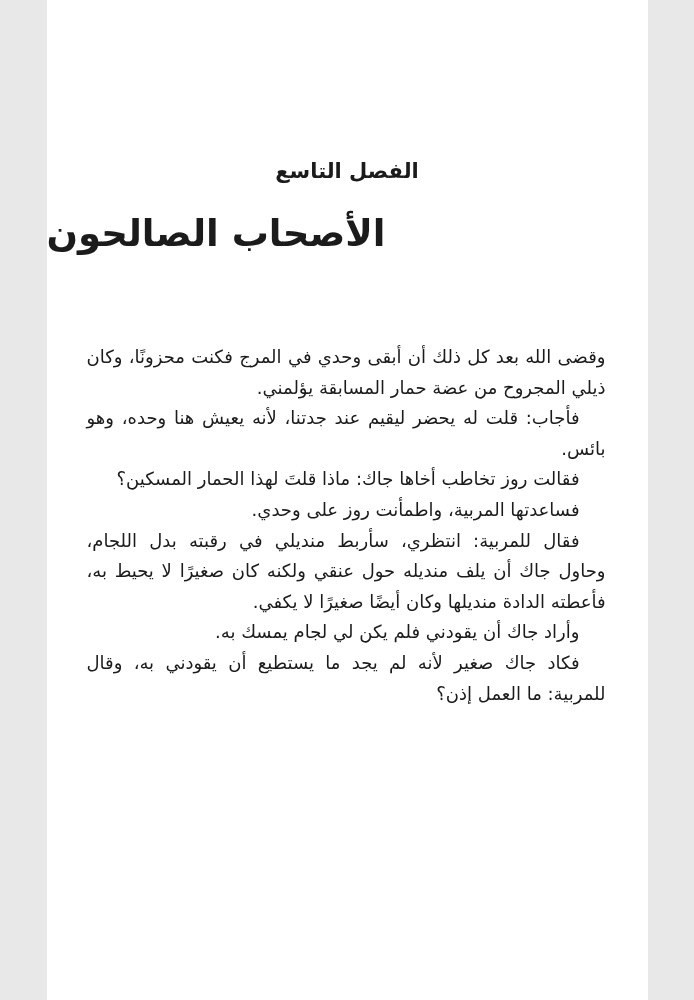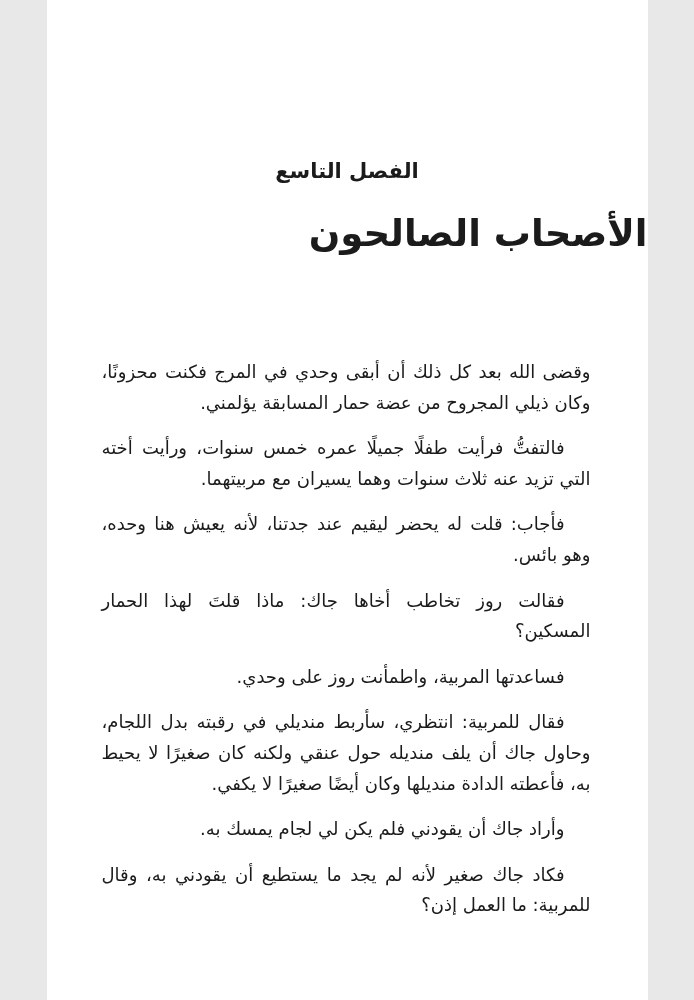--- a/index.html
+++ b/index.html
@@ -23,54 +23,53 @@
     padding-top: 156px;
     text-align: center;
     font-size: 21px;
     font-weight: 600;
     line-height: 30px;
     letter-spacing: 0.5px;
   }
   .chapter-title {
     margin: 0;
     padding-top: 22px;
-    text-align: right;
+    text-align: left;
     font-size: 37px;
     font-weight: bold;
     line-height: 52px;
   }
   .body-text {
     margin: 0 42px 0 40px;
     padding-top: 82px;
     font-size: 18px;
     line-height: 30.6px;
     text-align: justify;
     text-justify: inter-word;
   }
   .body-text p {
-    margin: 15px;
+    margin: 0;
     padding: 0;
     text-indent: 26px; 
   }
   .body-text p.no-indent {
     text-indent: 0;
   }
 </style>
 </head>
 <body>
 
 <div class="page">
 
   <div class="chapter-label">الفصل التاسع</div>
 
   <h1 class="chapter-title">الأصحاب الصالحون</h1>
 
   <div class="body-text">
     <p class="no-indent">وقضى الله بعد كل ذلك أن أبقى وحدي في المرج فكنت محزونًا، وكان ذيلي المجروح من عضة حمار المسابقة يؤلمني.</p>
-    <p>فالتفتُّ فرأيت طفلًا جميلًا عمره خمس سنوات، ورأيت أخته التي تزيد عنه ثلاث سنوات وهما يسيران مع مربيتهما.</p>
     <p>فأجاب: قلت له يحضر ليقيم عند جدتنا، لأنه يعيش هنا وحده، وهو بائس.</p>
     <p>فقالت روز تخاطب أخاها جاك: ماذا قلتَ لهذا الحمار المسكين؟</p>
     <p>فساعدتها المربية، واطمأنت روز على وحدي.</p>
     <p>فقال للمربية: انتظري، سأربط منديلي في رقبته بدل اللجام، وحاول جاك أن يلف منديله حول عنقي ولكنه كان صغيرًا لا يحيط به، فأعطته الدادة منديلها وكان أيضًا صغيرًا لا يكفي.</p>
     <p>وأراد جاك أن يقودني فلم يكن لي لجام يمسك به.</p>
     <p>فكاد جاك صغير لأنه لم يجد ما يستطيع أن يقودني به، وقال للمربية: ما العمل إذن؟</p>
   </div>
 
 </div>
 

